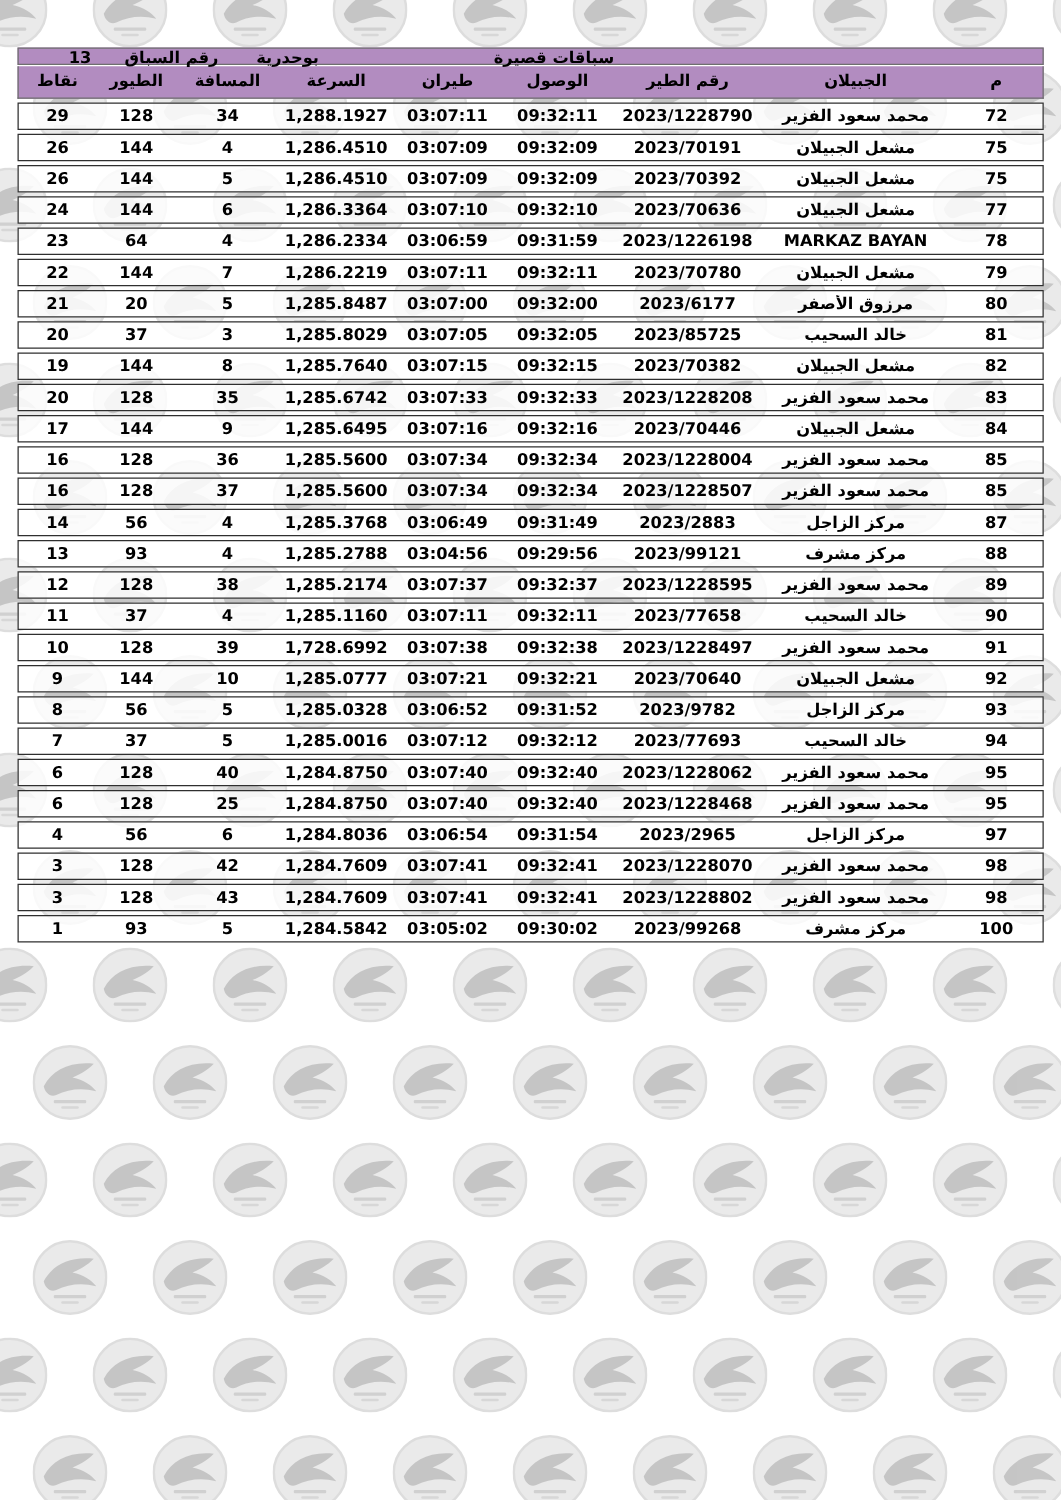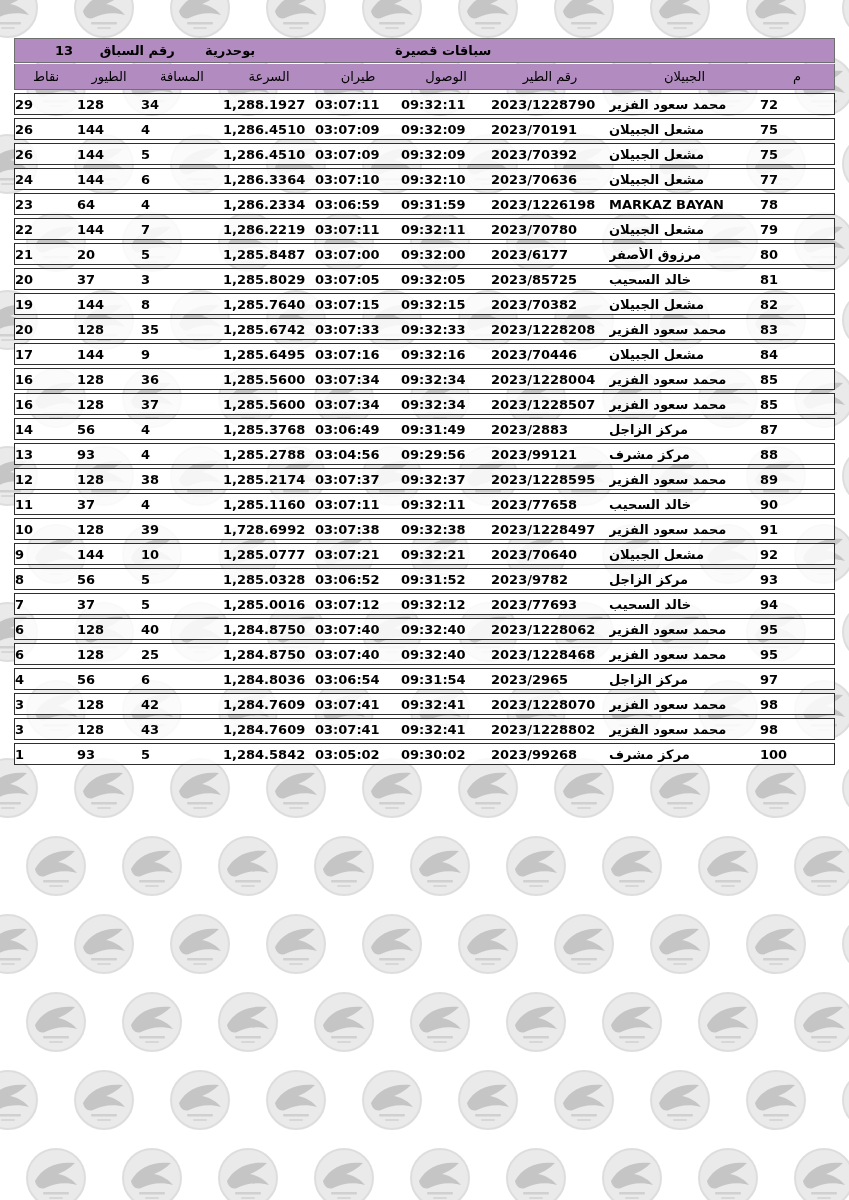--- a/index.html
+++ b/index.html
@@ -8,44 +8,44 @@
 
   .watermark-layer { position:absolute; inset:0; z-index:0; }
   .wm { position:absolute; opacity:.5; }
 
   .content { position:absolute; left:14px; top:38px; width:821px; z-index:1; }
 
   .topbar {
     display:grid; direction:ltr;
     grid-template-columns:190px 190px 160px 1fr;
     background:#b28cc0; border:1px solid #6f6f6f;
-    height:25px; align-items:center;
+    height:14px; align-items:center;
     font-weight:bold; font-size:13px;
   }
   .topbar .tb-cell { text-align:left; direction:rtl; white-space:nowrap; }
   .topbar .tb-season { text-align:right; padding-right:16px; }
   .topbar .tb-race { text-align:left; padding-left:40px; }
   .tb-race .race-no { margin-right:22px; }
 
   .thead {
     display:grid;
     grid-template-columns:62px 64px 82px 92px 86px 90px 118px 1fr 74px;
     background:#b28cc0; border:1px solid #6f6f6f; border-top:none;
     margin-top:1px; height:26px; align-items:center;
-    font-weight:normal; font-size:13px; text-align:center;
+    font-weight:bold; font-size:13px; text-align:center;
   }
   .thead .cell { direction:rtl; white-space:nowrap; overflow:hidden; }
 
   .trow {
     display:grid;
     grid-template-columns:62px 64px 82px 92px 86px 90px 118px 1fr 74px;
     background:rgba(255,255,255,.82);
     border:1px solid #2f2f2f;
     height:22px; margin-top:3px; align-items:center;
-    font-weight:bold; font-size:13px; text-align:left;
+    font-weight:bold; font-size:13px; text-align:center;
   }
   .trow .cell { direction:rtl; white-space:nowrap; overflow:hidden; }
 
   .footer {
     position:absolute; left:0; top:1105px; width:100%;
     text-align:center; font-size:13px; font-weight:normal;
   }
 </style>
 </head>
 <body>

